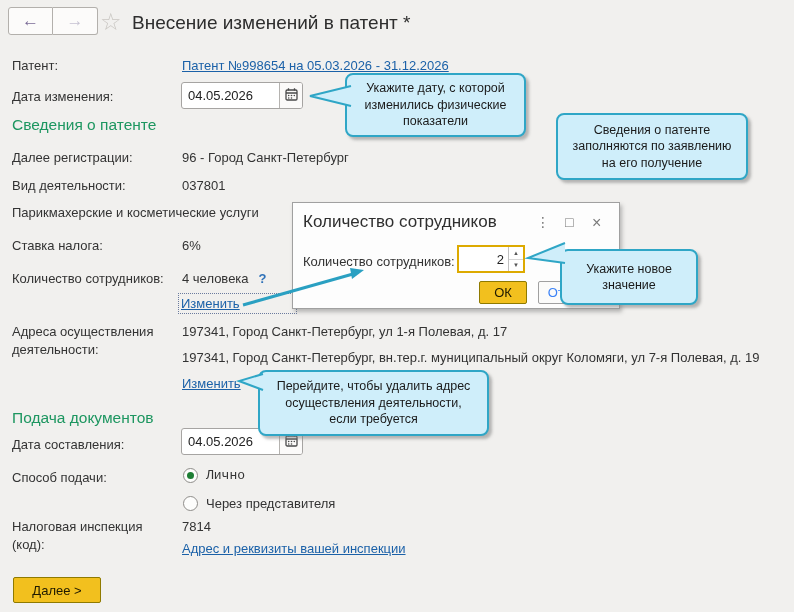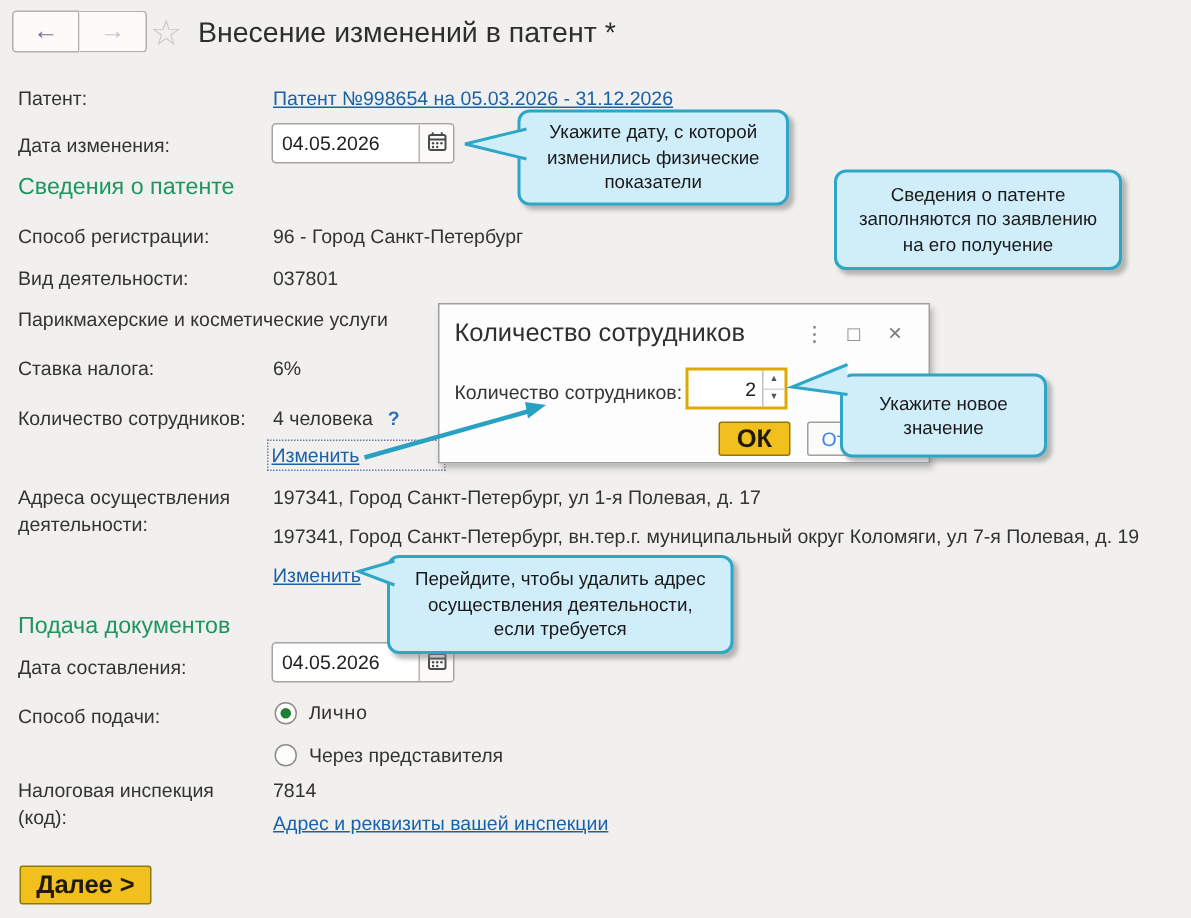--- a/index.html
+++ b/index.html
@@ -46,21 +46,21 @@
   .radio {
     width:15px; height:15px; border:1px solid #8f8d8a; border-radius:50%;
     background:#fdfdfc; display:inline-flex; align-items:center; justify-content:center;
     cursor:pointer;
   }
   .radio.selected::after { content:''; width:7px; height:7px; border-radius:50%; background:#1e7e34; }
   .radio-row { display:flex; align-items:center; gap:8px; }
   .btn-yellow {
     background:#f2c01e; border:1px solid #8f7a00; border-radius:2px;
     display:flex; align-items:center; justify-content:center;
-    font-size:17px; font-weight:bold; color:#1f1a00; cursor:pointer;
+    font-size:13px; font-weight:normal; color:#1f1a00; cursor:pointer;
   }
   .btn-plain {
     background:#fbfbfa; border:1px solid #a0a0a0; border-radius:2px;
     display:flex; align-items:center; justify-content:center;
     font-size:13px; color:#3b82f6; cursor:pointer;
   }
   
   .dialog {
     left:292px; top:202px; width:328px; height:107px; z-index:10;
     background:#fdfdfd; border:1px solid #a0a0a0;
@@ -120,21 +120,21 @@
             <circle cx="10.3" cy="8.5" r="0.8" fill="#4a4a4a"></circle>
             <circle cx="4.7" cy="11" r="0.8" fill="#4a4a4a"></circle>
             <circle cx="7.5" cy="11" r="0.8" fill="#4a4a4a"></circle>
           </svg>
       </span>
     </div>
   </div>
 
   <div class="abs section" style="top:116px;">Сведения о патенте</div>
 
-  <div class="abs label lbl-col" style="top:150px;">Способ регистрации:</div>
+  <div class="abs label lbl-col" style="top:150px;">Далее регистрации:</div>
   <div class="abs value val-col" style="top:150px;">96 - Город Санкт-Петербург</div>
 
   <div class="abs label lbl-col" style="top:178px;">Вид деятельности:</div>
   <div class="abs value val-col" style="top:178px;">037801</div>
   <div class="abs value lbl-col" style="top:205px;">Парикмахерские и косметические услуги</div>
 
   <div class="abs label lbl-col" style="top:238px;">Ставка налога:</div>
   <div class="abs value val-col" style="top:238px;">6%</div>
 
   <div class="abs label lbl-col" style="top:271px;">Количество сотрудников:</div>

